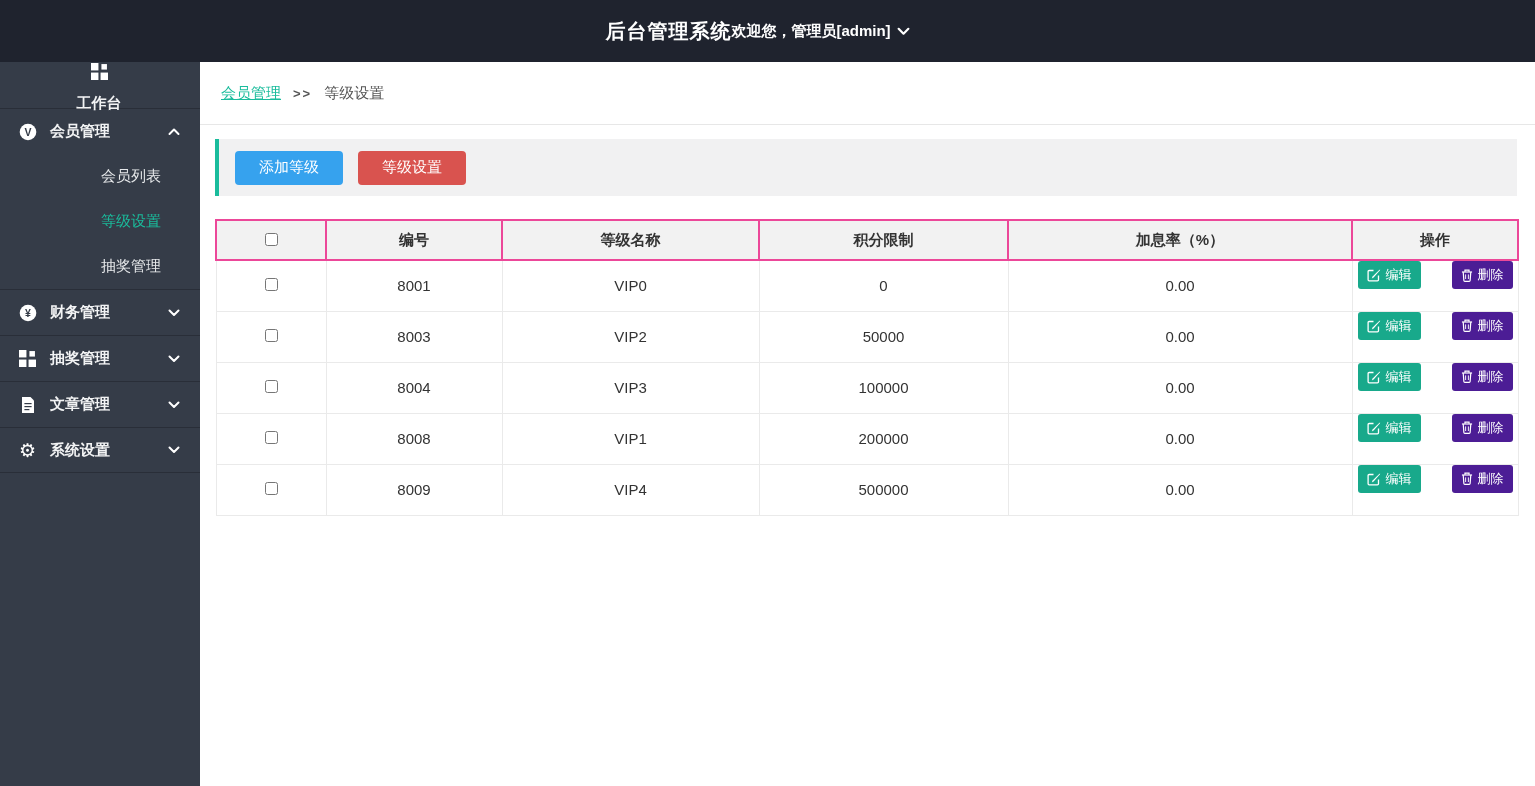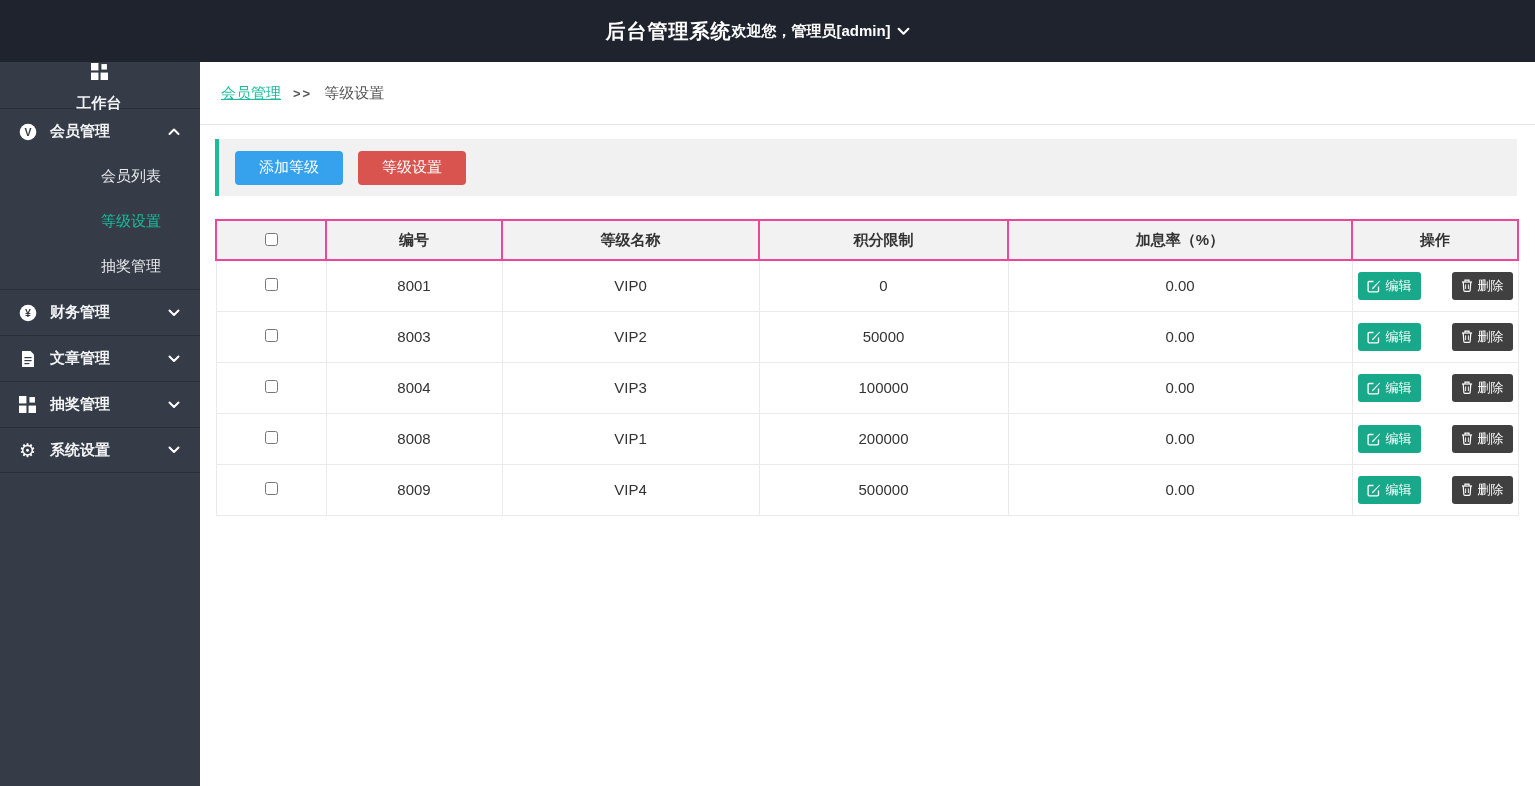--- a/index.html
+++ b/index.html
@@ -51,25 +51,25 @@
 
   
   .table-wrap { margin-top:23px; }
   table { width:100%; border-collapse:collapse; table-layout:fixed; }
   th { background:#f2f2f2; height:40px; font-size:15px; font-weight:bold; color:#333;
        border:2px solid #ec4899; text-align:center; }
   td { height:51px; background:#fff; font-size:15px; color:#333;
        border:1px solid #eaeaea; text-align:center; }
   input[type="checkbox"] { width:13px; height:13px; cursor:pointer; }
 
-  .actions { display:flex; align-items:center; justify-content:center; gap:31px; height:100%; }
+  .actions { display:flex; justify-content:center; gap:31px; height:100%; }
   .btn-sm { border:none; color:#fff; font-size:13px; padding:0 9px; height:28px; border-radius:3px;
             cursor:pointer; font-family:inherit; display:inline-flex; align-items:center; gap:5px; }
   .btn-edit { background:#18a98b; }
-  .btn-delete { background:#404040;font-family:Liberation Mono, monospace; }
+  .btn-delete { background:#4c1d95;font-family:Liberation Mono, monospace; }
 </style>
 </head>
 <body>
 
 <div class="app">
 
   <header class="topbar">
     <div class="topbar-title">后台管理系统</div>
     <div class="topbar-user">
       <span>欢迎您，管理员[admin]</span>
@@ -130,45 +130,45 @@
           <span class="nav-chevron">
             <svg width="12" height="8" viewBox="0 0 12 8">
                 <polyline points="1.5,1.5 6,6 10.5,1.5" fill="none" stroke="#fff" stroke-width="2" stroke-linecap="round" stroke-linejoin="round"></polyline>
               </svg>
           </span>
         </div>
 
 
         <div class="nav-item">
           <span class="nav-icon">
+            <svg width="17" height="17" viewBox="0 0 16 16" fill="#fff">
+              <rect x="0" y="0" width="7" height="7"></rect>
+                <rect x="9.8" y="1" width="5.2" height="5.2"></rect>
+              <rect x="0" y="9" width="7" height="7"></rect>
+                <rect x="9" y="9" width="7" height="7"></rect>
+            </svg>
+          </span>
+          <span>抽奖管理</span>
+          <span class="nav-chevron">
+            <svg width="12" height="8" viewBox="0 0 12 8">
+                <polyline points="1.5,1.5 6,6 10.5,1.5" fill="none" stroke="#fff" stroke-width="2" stroke-linecap="round" stroke-linejoin="round"></polyline>
+              </svg>
+          </span>
+        </div>
+
+        <div class="nav-item">
+          <span class="nav-icon">
             <svg width="14" height="16" viewBox="0 0 14 16">
               <path d="M1 0 h8.5 L13 3.5 V16 H1 Z" fill="#fff"></path>
               <line x1="3.4" y1="6.6" x2="10.6" y2="6.6" stroke="#353c48" stroke-width="1.2"></line>
               <line x1="3.4" y1="9.6" x2="10.6" y2="9.6" stroke="#353c48" stroke-width="1.2"></line>
               <line x1="3.4" y1="12.6" x2="8.4" y2="12.6" stroke="#353c48" stroke-width="1.2"></line>
             </svg>
           </span>
           <span>文章管理</span>
-          <span class="nav-chevron">
-            <svg width="12" height="8" viewBox="0 0 12 8">
-                <polyline points="1.5,1.5 6,6 10.5,1.5" fill="none" stroke="#fff" stroke-width="2" stroke-linecap="round" stroke-linejoin="round"></polyline>
-              </svg>
-          </span>
-        </div>
-
-        <div class="nav-item">
-          <span class="nav-icon">
-            <svg width="17" height="17" viewBox="0 0 16 16" fill="#fff">
-              <rect x="0" y="0" width="7" height="7"></rect>
-                <rect x="9.8" y="1" width="5.2" height="5.2"></rect>
-              <rect x="0" y="9" width="7" height="7"></rect>
-                <rect x="9" y="9" width="7" height="7"></rect>
-            </svg>
-          </span>
-          <span>抽奖管理</span>
           <span class="nav-chevron">
             <svg width="12" height="8" viewBox="0 0 12 8">
                 <polyline points="1.5,1.5 6,6 10.5,1.5" fill="none" stroke="#fff" stroke-width="2" stroke-linecap="round" stroke-linejoin="round"></polyline>
               </svg>
           </span>
         </div>
 
         <div class="nav-item last">
           <span class="nav-icon gear-glyph">⚙</span>
           <span>系统设置</span>

